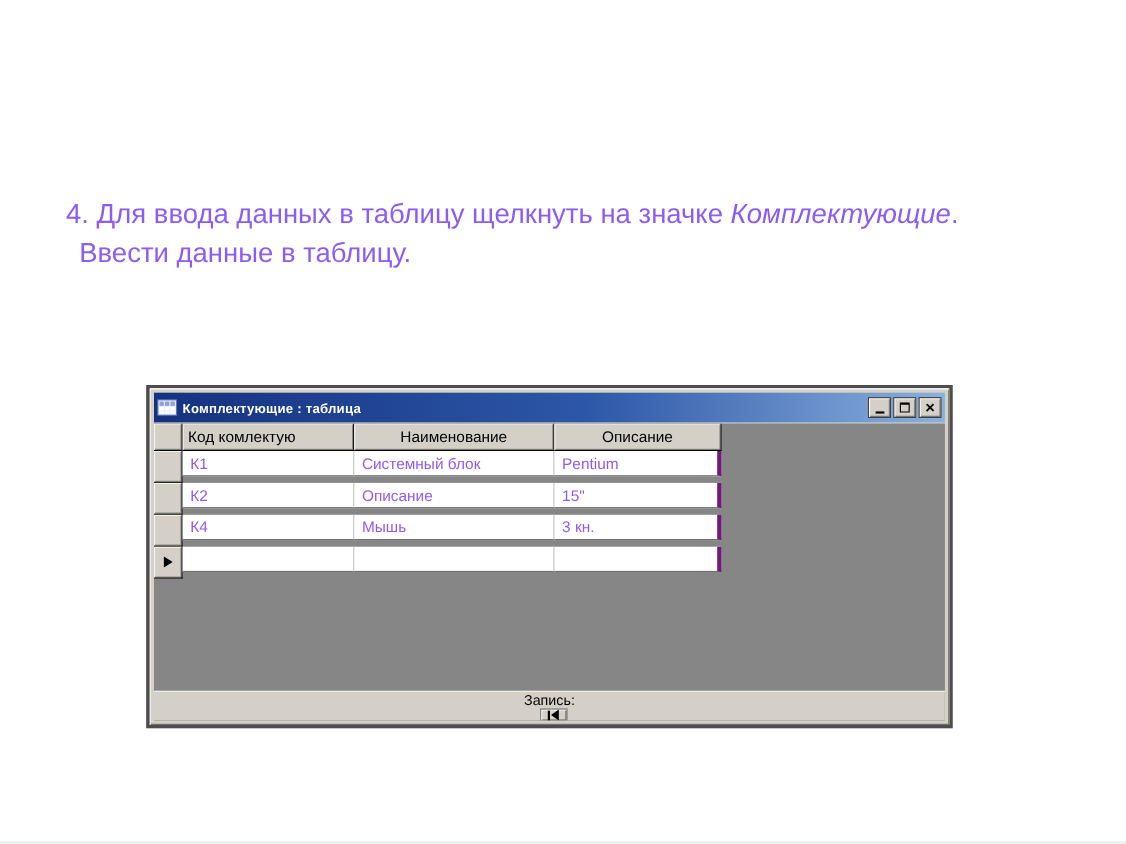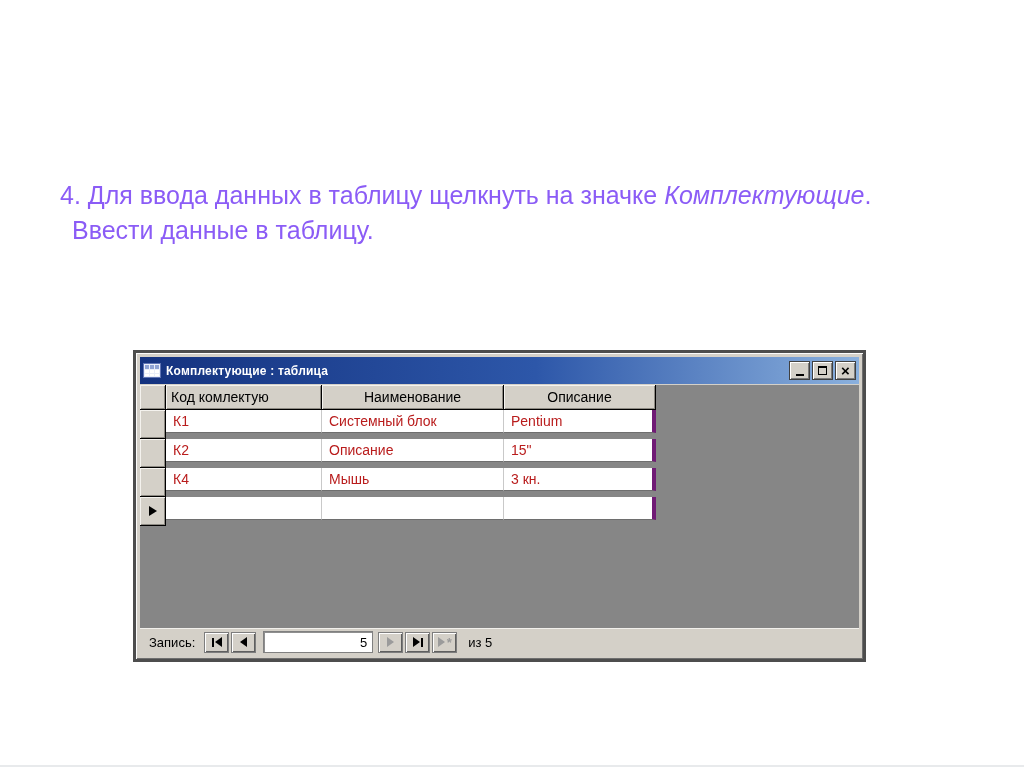--- a/index.html
+++ b/index.html
@@ -79,36 +79,36 @@
     height:25px; background:#d4d0c8; color:#000; font-size:14px;
     border-right:1px solid #000; border-bottom:1px solid #000;
     box-shadow: inset 1px 1px 0 #f4f2ee, inset -1px -1px 0 #8d8a83;
     display:flex; align-items:center; justify-content:center;
   }
   .hdr.left { justify-content:flex-start; padding-left:5px; }
   .c1 { width:156px; } .c2 { width:182px; } .c3 { width:152px; }
   .data-row { height:29px; }
   .data-row .sel { height:29px; }
   .dcell {
-    height:23px; background:#ffffff; color:#b91c1c; font-size:14px;
+    height:23px; background:#ffffff; color:#8b5cf6; font-size:14px;
     display:flex; align-items:center; padding-left:7px;
     border-bottom:1px solid #6e6e6e; border-right:1px solid #c9c9c9;
   }
   .dcell.last { border-right:4px solid #701a75; }
   .cur-tri {
     width:0; height:0;
     border-top:5px solid transparent; border-bottom:5px solid transparent;
     border-left:8px solid #000;
   }
 
   
   .navbar {
     position:absolute; left:0; right:0; bottom:0; height:27px;
     background:#d4d0c8; border-top:1px solid #f2f0ec;
-    display:flex; align-items:center; padding-left:9px; font-size:13px; color:#000;
+    display:flex; align-items:center; padding-left:9px; font-size:13px; color:#000;flex-direction:column;
   }
   .nav-label { margin-right:9px; }
   .nav-btn {
     width:25px; height:21px; background:#d4d0c8; border:1px solid #7d7d7d;
     box-shadow: inset 1px 1px 0 #ffffff, inset -1px -1px 0 #5f5f5f;
     display:flex; align-items:center; justify-content:center; gap:1px; margin-right:2px;
   }
   .tri-l { width:0; height:0; border-top:5px solid transparent; border-bottom:5px solid transparent; border-right:7px solid #000; }
   .tri-r { width:0; height:0; border-top:5px solid transparent; border-bottom:5px solid transparent; border-left:7px solid #000; }
   .tri-r.dis { border-left-color:#9b9b9b; }

